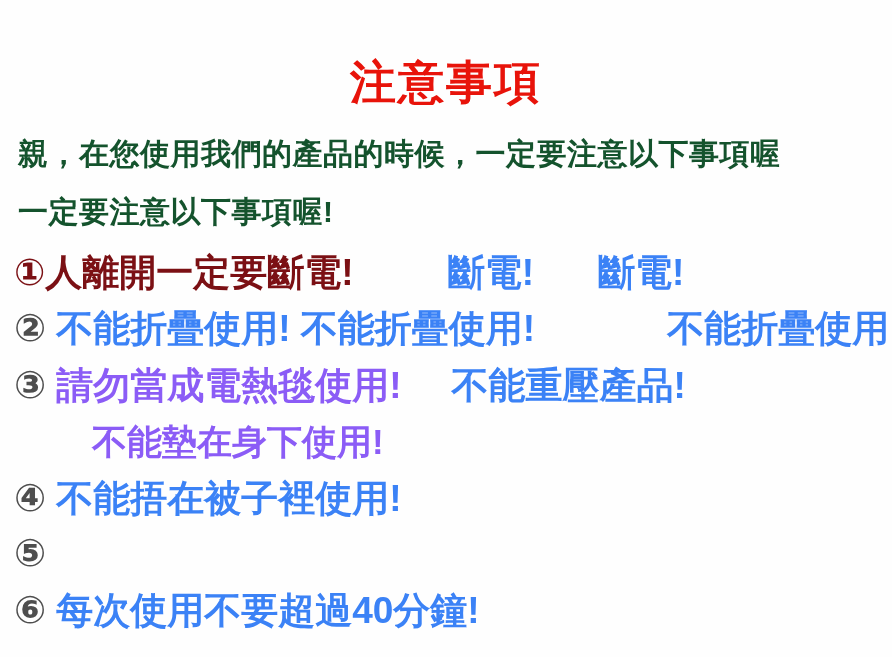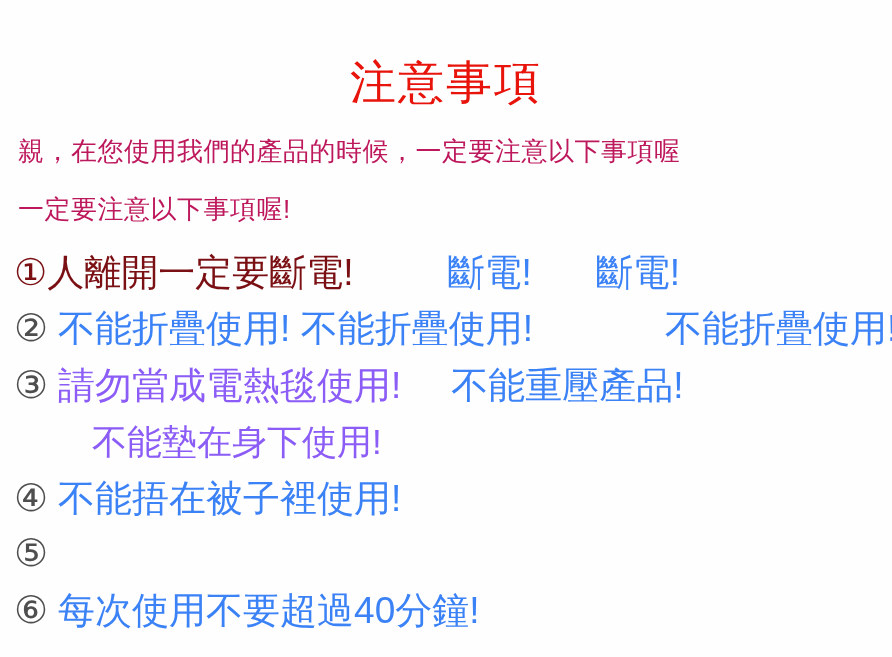--- a/index.html
+++ b/index.html
@@ -7,37 +7,37 @@
     padding: 0;
     background: #ffffff;
   }
   .page {
     position: relative;
     width: 892px;
     height: 657px;
     background: #fefefe;
     overflow: hidden;
     font-family: "Liberation Sans", "DejaVu Sans", sans-serif;
-    font-weight: normal;
+    font-weight: bold;
   }
   .title {
     position: absolute;
     top: 52px;
     left: 0;
     width: 100%;
     text-align: center;
     font-size: 46px;
     letter-spacing: 2px;
     color: #e8130a;
   }
   .intro {
     position: absolute;
     left: 18px;
-    font-size: 26px;
-    color: #be185d;
+    font-size: 30px;
+    color: #14532d;
     white-space: nowrap;
     letter-spacing: 0.5px;
   }
   .intro1 { top: 134px; }
   .intro2 { top: 192px; }
   .row {
     position: absolute;
     left: 14px;
     font-size: 37px;
     white-space: nowrap;

